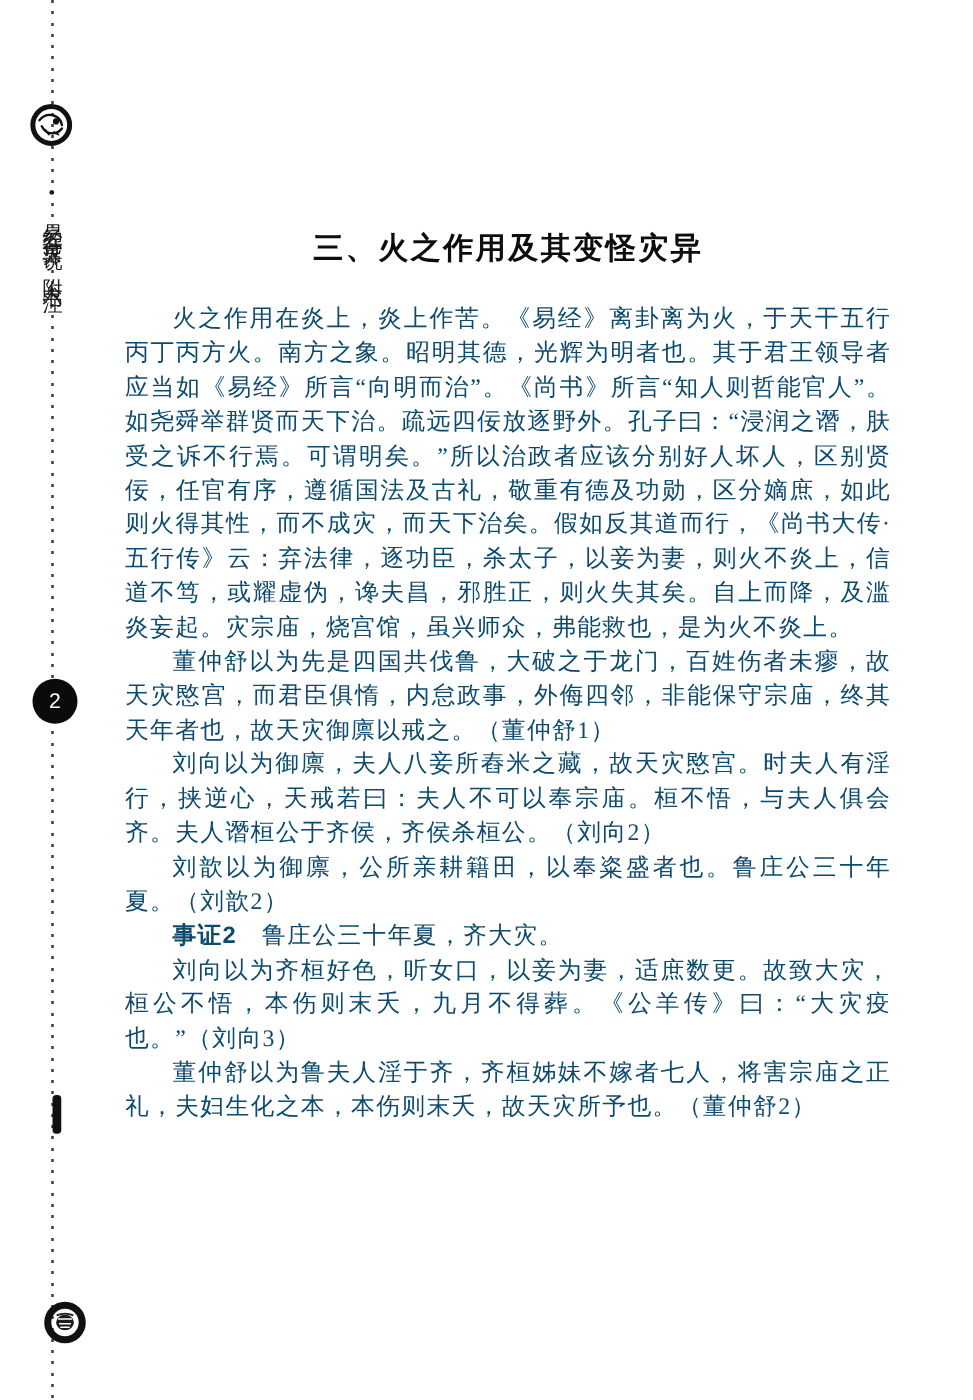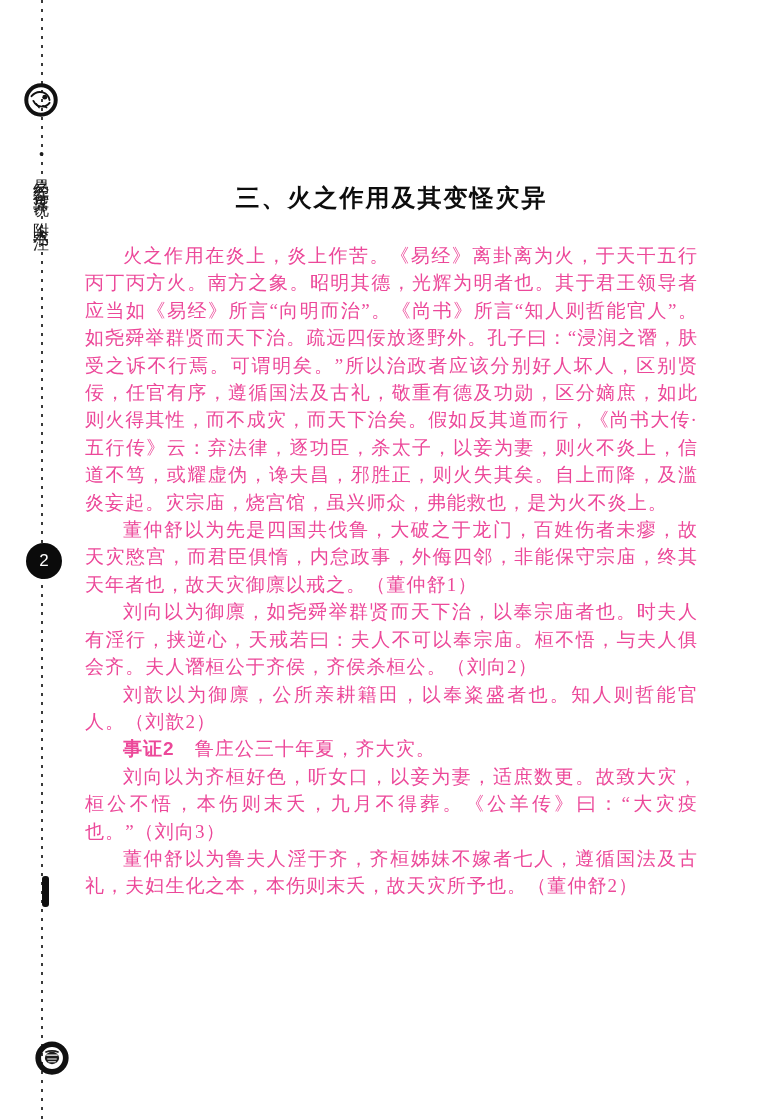--- a/index.html
+++ b/index.html
@@ -37,39 +37,39 @@
     font-family:"Liberation Sans","DejaVu Sans",sans-serif;
     font-size:17px;
   }
   
   .ink-mark{
     position:absolute;left:42px;top:876px;width:7px;height:31px;
     background:#101010;border-radius:3px;
   }
   
   .content{
-    position:absolute;left:85px;top:172px;width:613px;
+    position:absolute;left:100px;top:172px;width:613px;
   }
   .doc-title{
     text-align:center;
     font-family:"Liberation Sans","DejaVu Sans",sans-serif;
     font-weight:bold;
     font-size:24px;
     letter-spacing:2px;
     color:#0d0d0d;
     margin:10px 0 28px 0;
   }
   .para{
     font-size:19px;
     line-height:27.4px;
     letter-spacing:1.1px;
     text-align:justify;
     text-justify:inter-ideograph;
     text-indent:2em;
-    color:#ec4899;
+    color:#0c4a6e;
     margin:0;
   }
   .para b{
     font-family:"Liberation Sans","DejaVu Sans",sans-serif;
     font-weight:700;
     letter-spacing:1px;
   }
 </style>
 </head>
 <body>
@@ -99,19 +99,19 @@
     <path d="M14 17 h12 M15 21 h10 M16 24 h8" stroke="#fff" stroke-width="1.2"></path>
     <path d="M13 14 q7 -3 14 0" fill="none" stroke="#1c1c1c" stroke-width="1.6"></path>
   </svg>
 </div>
 
 <div class="content">
   <h1 class="doc-title">三、火之作用及其变怪灾异</h1>
   <div>
       <p class="para">火之作用在炎上，炎上作苦。《易经》离卦离为火，于天干五行丙丁丙方火。南方之象。昭明其德，光辉为明者也。其于君王领导者应当如《易经》所言“向明而治”。《尚书》所言“知人则哲能官人”。如尧舜举群贤而天下治。疏远四佞放逐野外。孔子曰：“浸润之谮，肤受之诉不行焉。可谓明矣。”所以治政者应该分别好人坏人，区别贤佞，任官有序，遵循国法及古礼，敬重有德及功勋，区分嫡庶，如此则火得其性，而不成灾，而天下治矣。假如反其道而行，《尚书大传·五行传》云：弃法律，逐功臣，杀太子，以妾为妻，则火不炎上，信道不笃，或耀虚伪，谗夫昌，邪胜正，则火失其矣。自上而降，及滥炎妄起。灾宗庙，烧宫馆，虽兴师众，弗能救也，是为火不炎上。</p>
       <p class="para">董仲舒以为先是四国共伐鲁，大破之于龙门，百姓伤者未瘳，故天灾愍宫，而君臣俱惰，内怠政事，外侮四邻，非能保守宗庙，终其天年者也，故天灾御廪以戒之。（董仲舒1）</p>
-      <p class="para">刘向以为御廪，如尧舜举群贤而天下治，以奉宗庙者也。时夫人有淫行，挟逆心，天戒若曰：夫人不可以奉宗庙。桓不悟，与夫人俱会齐。夫人谮桓公于齐侯，齐侯杀桓公。（刘向2）</p>
-      <p class="para">刘歆以为御廪，公所亲耕籍田，以奉粢盛者也。知人则哲能官人。（刘歆2）</p>
+      <p class="para">刘向以为御廪，夫人八妾所舂米之藏，故天灾愍宫。时夫人有淫行，挟逆心，天戒若曰：夫人不可以奉宗庙。桓不悟，与夫人俱会齐。夫人谮桓公于齐侯，齐侯杀桓公。（刘向2）</p>
+      <p class="para">刘歆以为御廪，公所亲耕籍田，以奉粢盛者也。鲁庄公三十年夏。（刘歆2）</p>
       <p class="para"><b>事证2</b>　鲁庄公三十年夏，齐大灾。</p>
       <p class="para">刘向以为齐桓好色，听女口，以妾为妻，适庶数更。故致大灾，桓公不悟，本伤则末夭，九月不得葬。《公羊传》曰：“大灾疫也。”（刘向3）</p>
-      <p class="para">董仲舒以为鲁夫人淫于齐，齐桓姊妹不嫁者七人，遵循国法及古礼，夫妇生化之本，本伤则末夭，故天灾所予也。（董仲舒2）</p>
+      <p class="para">董仲舒以为鲁夫人淫于齐，齐桓姊妹不嫁者七人，将害宗庙之正礼，夫妇生化之本，本伤则末夭，故天灾所予也。（董仲舒2）</p>
     </div>
 </div>
 
 </body></html>

